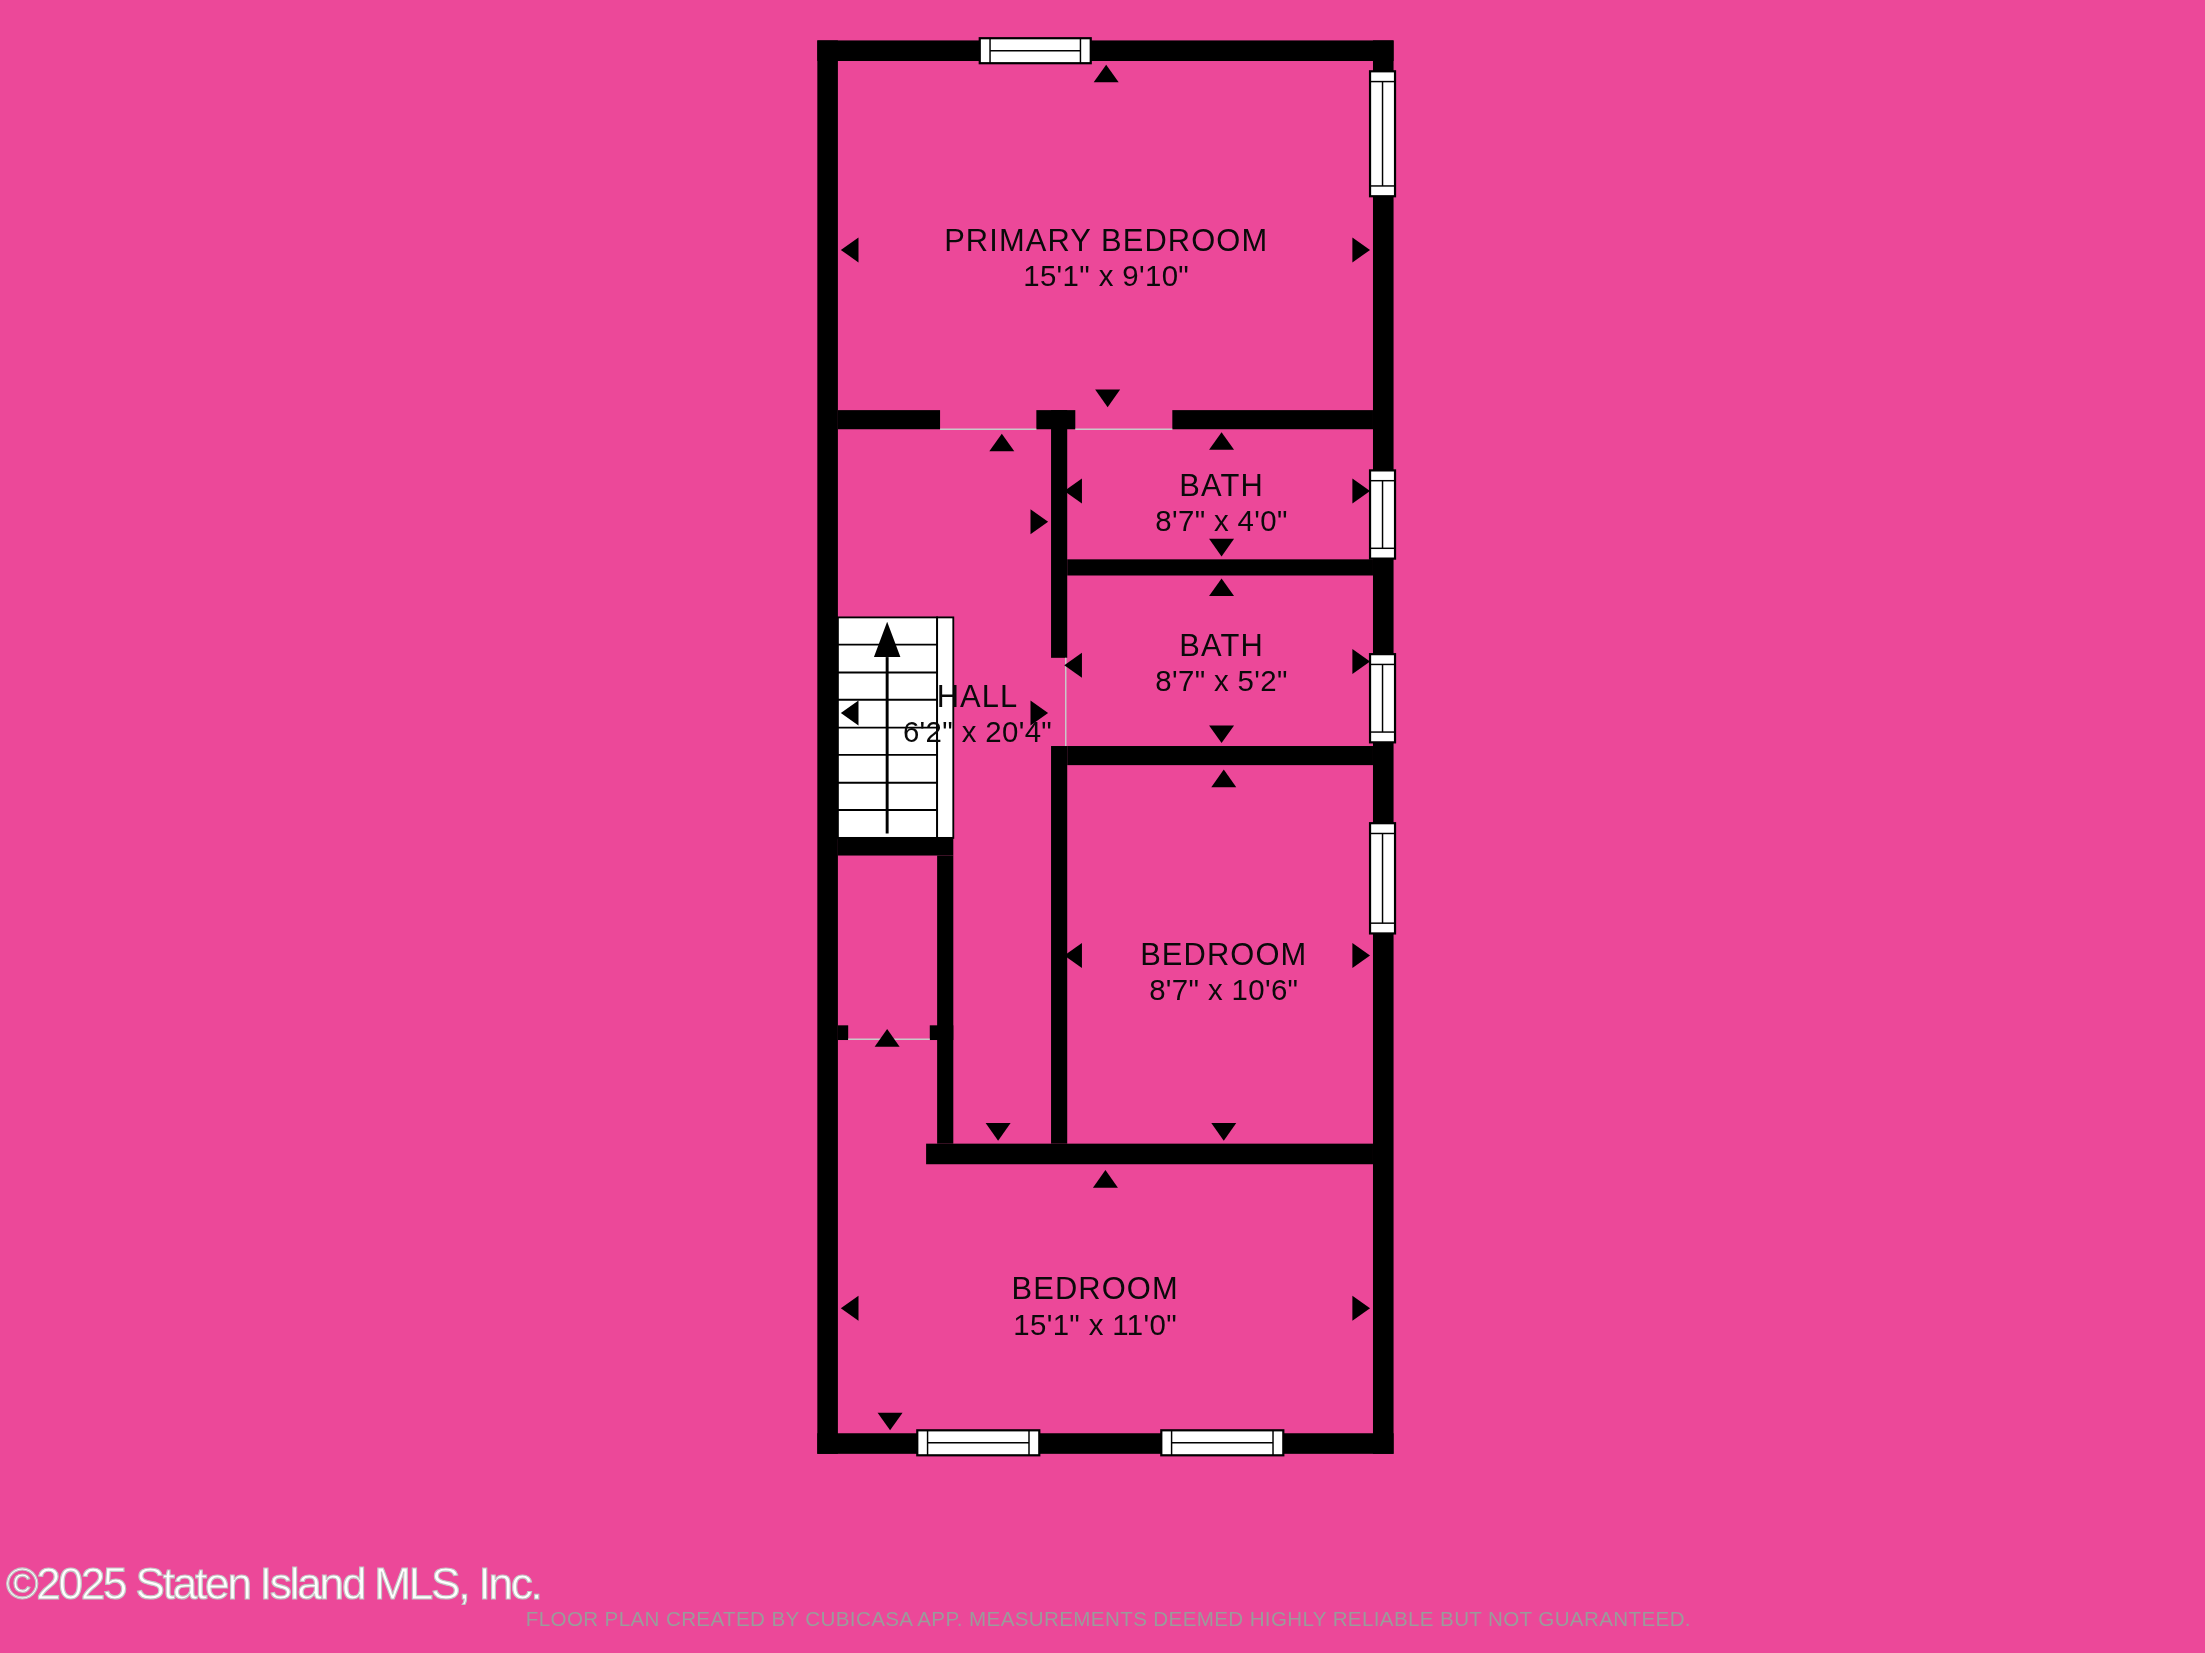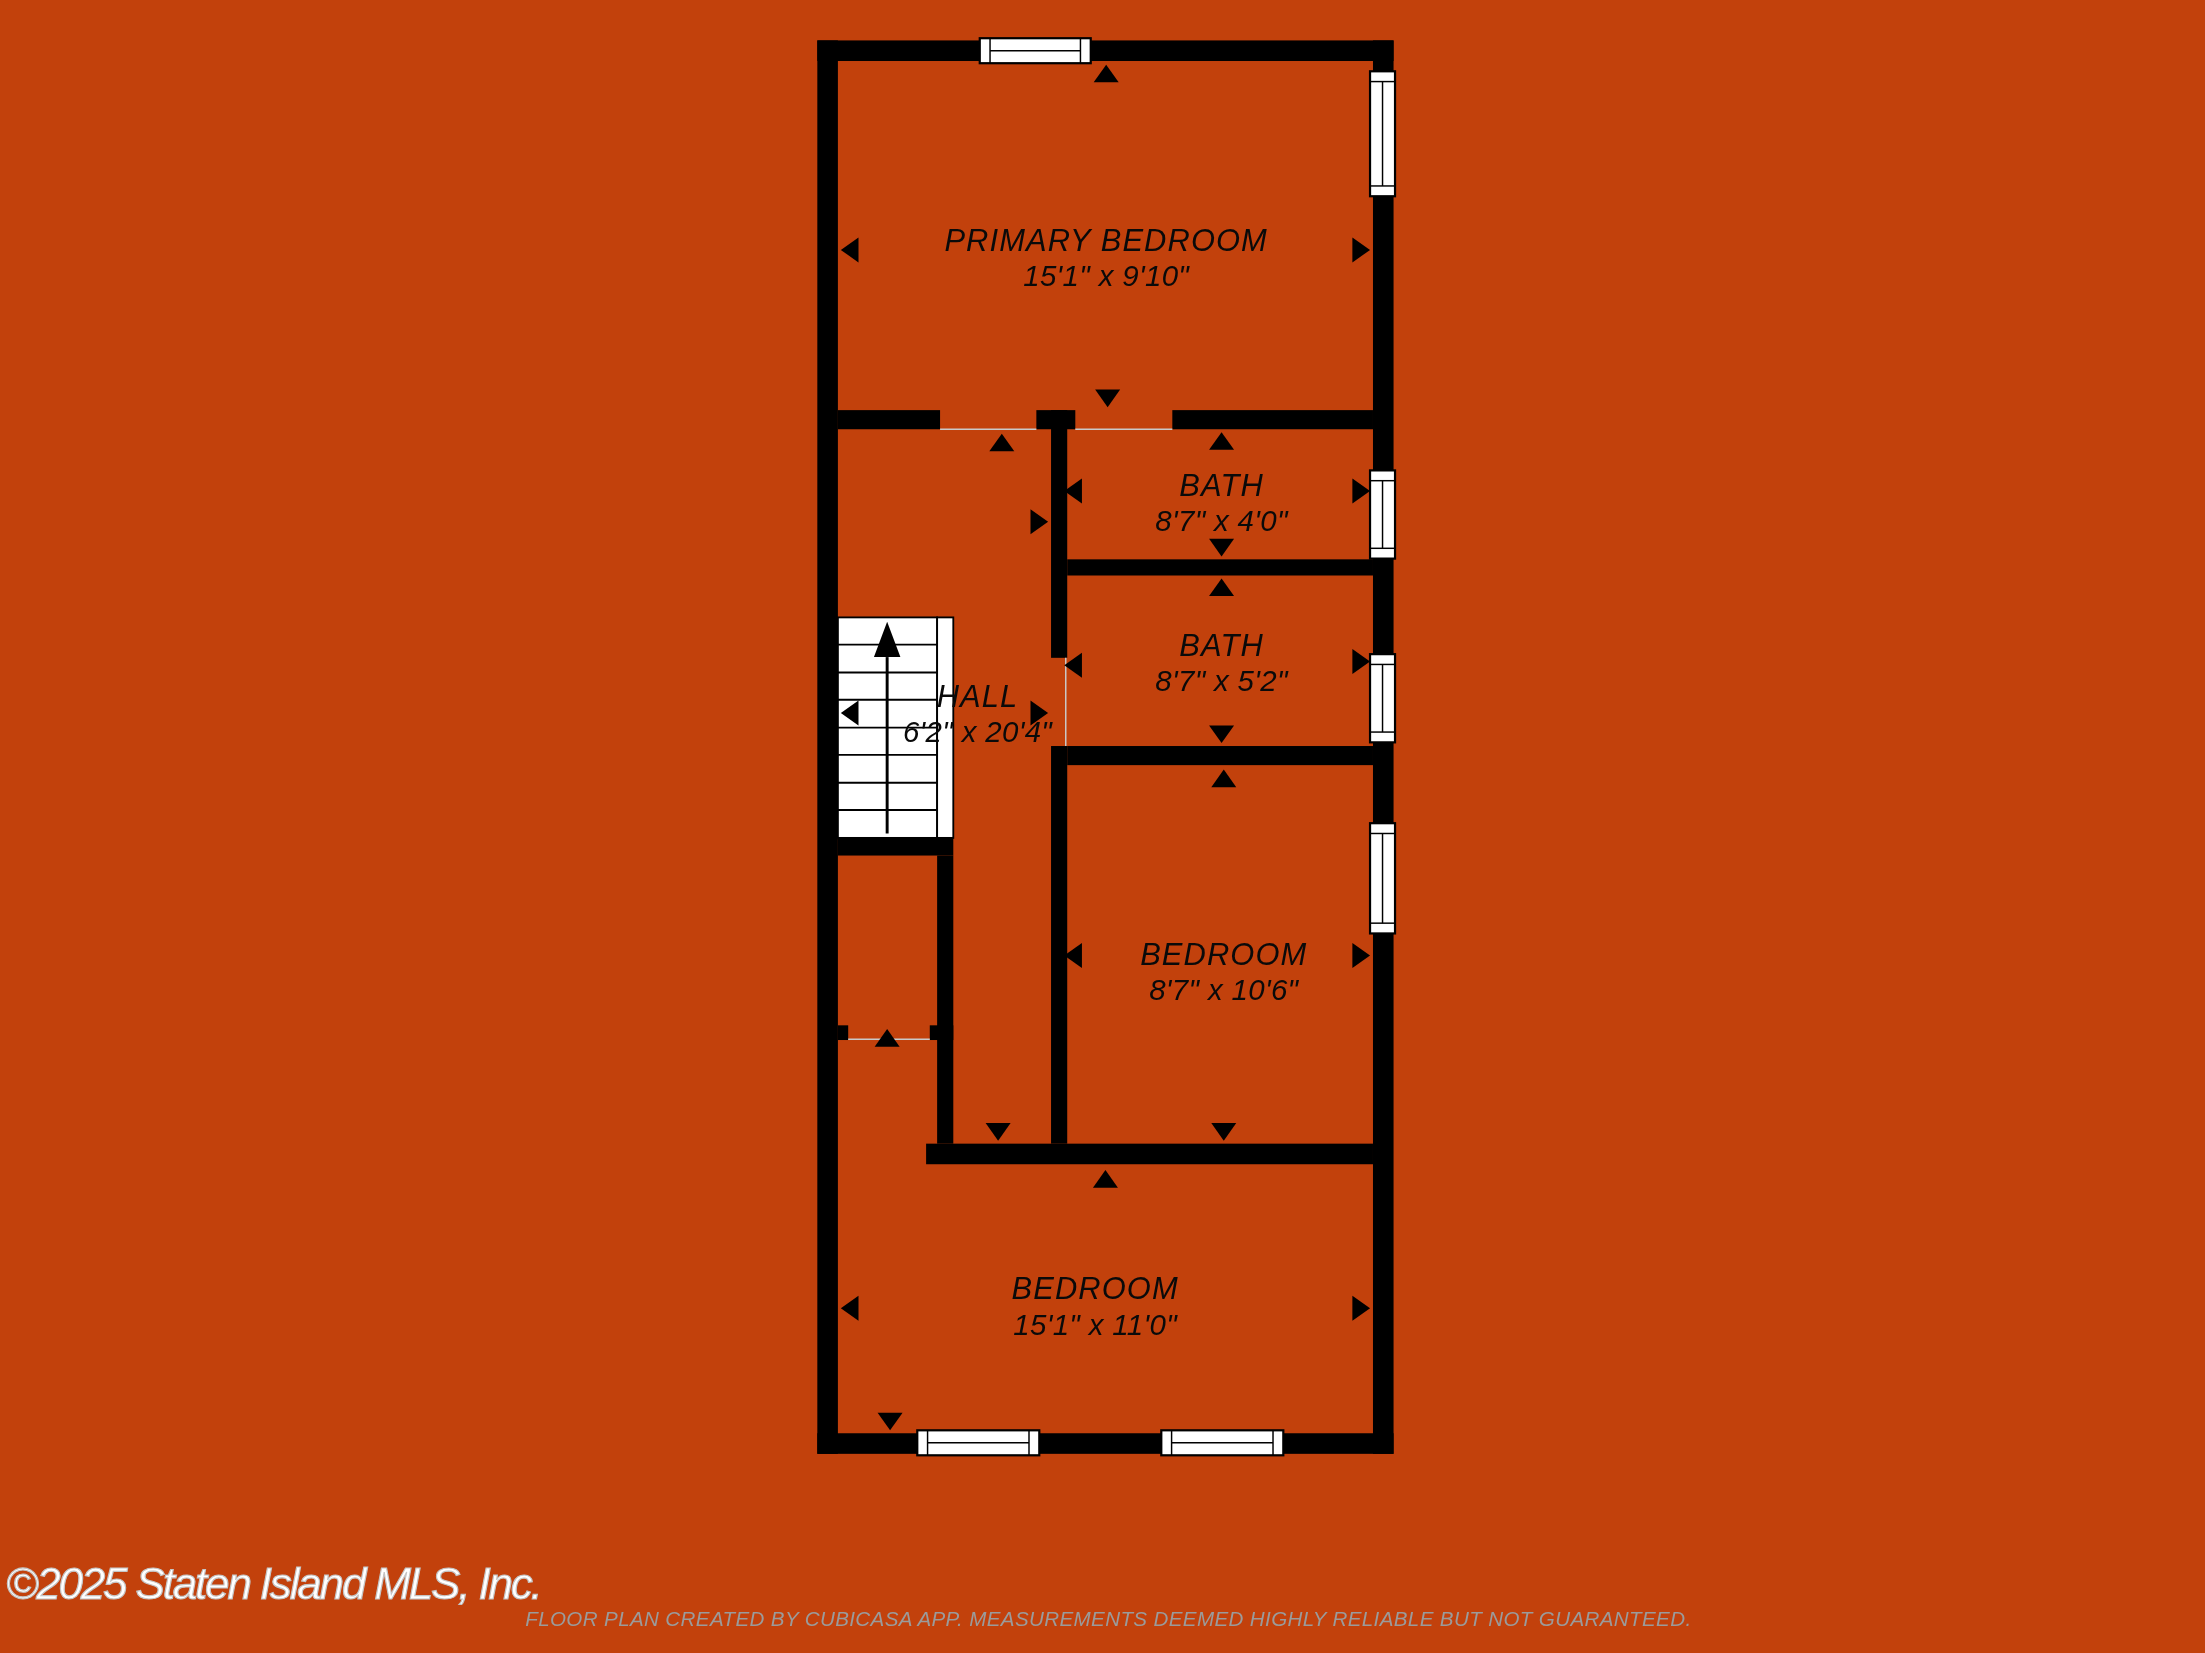--- a/index.html
+++ b/index.html
@@ -1,17 +1,17 @@
 <!DOCTYPE html>
 <html style="font-size:11.8px"><head>
 <meta charset="utf-8">
 <title>Floor Plan</title>
 <style>
   html,body{margin:0;padding:0;background:#ffffff;}
-  .page{width:100vw;aspect-ratio:3000/2250;background:#c2410c;position:relative;overflow:hidden;font-style:italic;}
+  .page{width:100vw;aspect-ratio:3000/2250;background:#ec4899;position:relative;overflow:hidden;}
   svg{display:block;width:100%;height:100%;}
   .rname{font-family:"Liberation Sans",sans-serif;font-size:42px;letter-spacing:1.5px;fill:#0a0a0a;text-anchor:middle;}
   .rdims{font-family:"Liberation Sans",sans-serif;font-size:40px;letter-spacing:0.5px;fill:#0a0a0a;text-anchor:middle;}
   .wm{font-family:"Liberation Sans",sans-serif;font-size:60px;letter-spacing:-3px;fill:#ffffff;stroke-width:1.6;}
   .disc{font-family:"Liberation Sans",sans-serif;font-size:28px;letter-spacing:0.5px;text-anchor:middle;}
   .wall{stroke:none;}
   .win{fill:#ffffff;stroke:#000;stroke-width:3;}
   .winl{stroke:#000;stroke-width:2;fill:none;}
   .thr{stroke:#c9c9c9;stroke-width:2;}
   .stair{fill:#ffffff;stroke:#000;stroke-width:2.5;}

